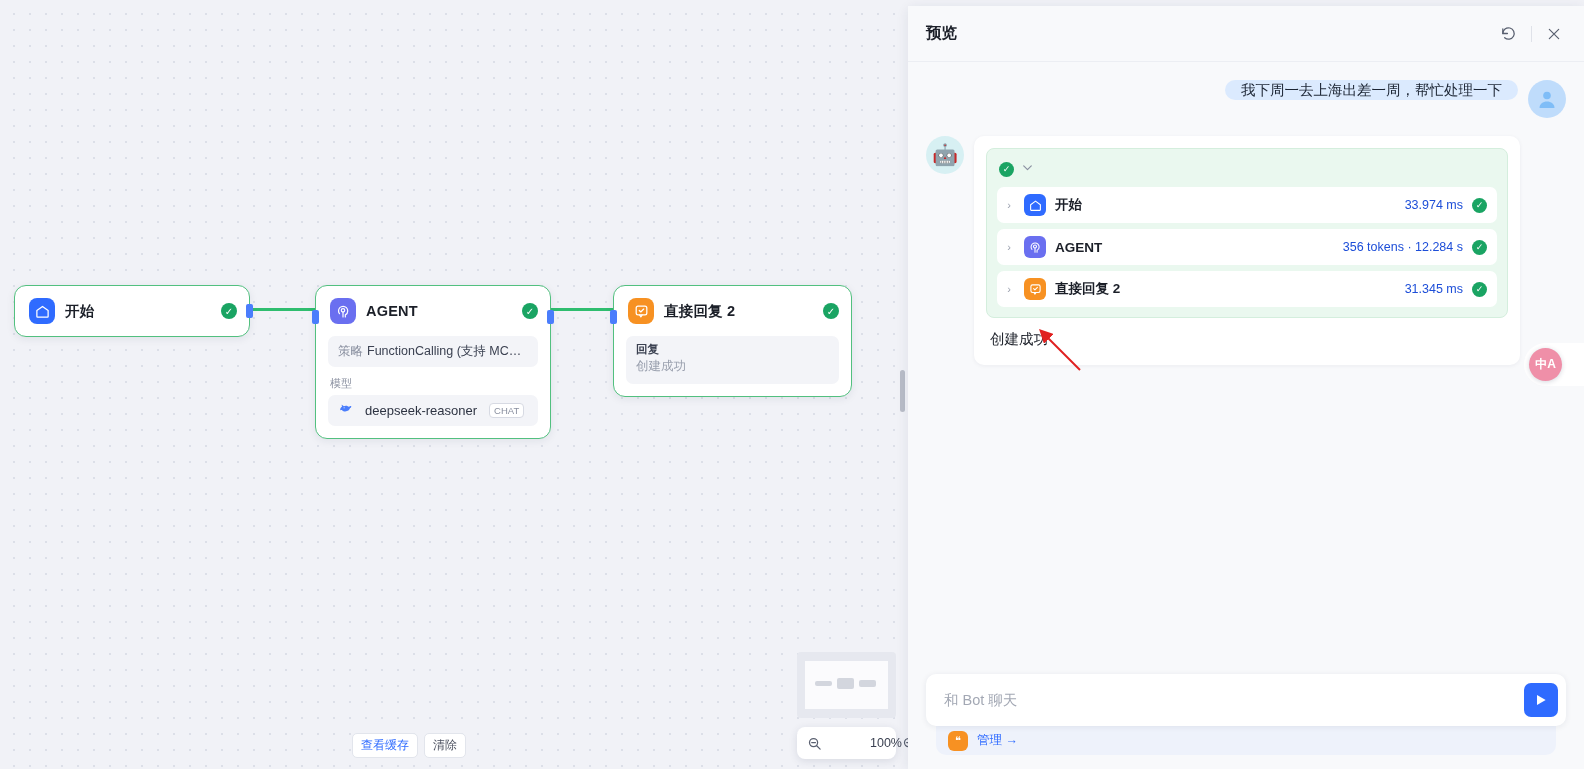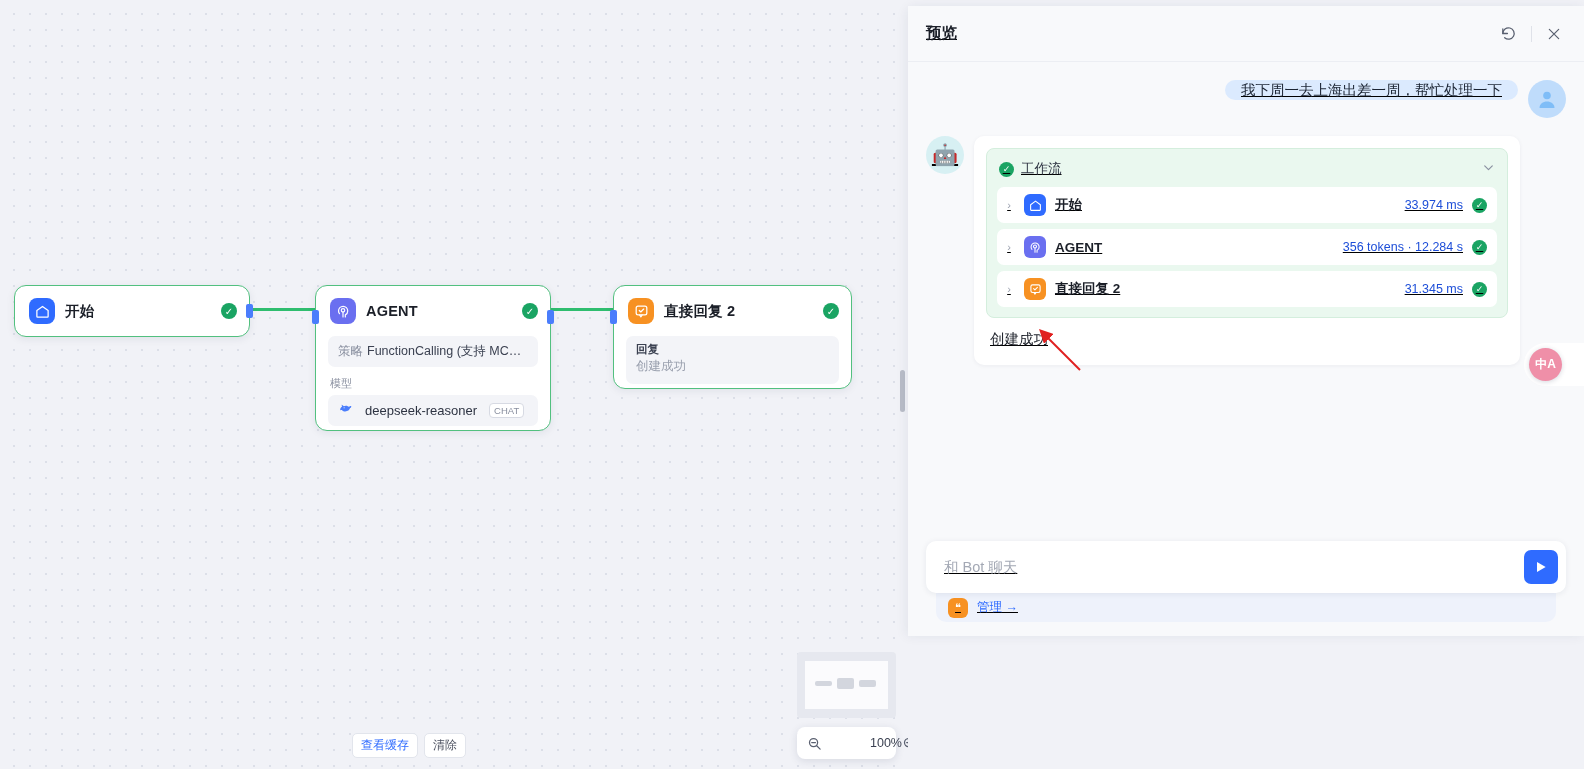--- a/index.html
+++ b/index.html
@@ -42,21 +42,21 @@
   .node-title {
     font-size: 14.5px; font-weight: bold; color: #1b1f28; letter-spacing: .2px;
     flex: 1 1 auto; white-space: nowrap;
   }
   .node-status {
     width: 16px; height: 16px; border-radius: 50%;
     background: #1aa463; color: #fff;
     display: flex; align-items: center; justify-content: center;
     font-size: 10px; flex: 0 0 auto;
   }
-  .node-body { padding: 0 12px 4px 12px; }
+  .node-body { padding: 0 12px 12px 12px; }
   .chip {
     background: #f3f4f8; border-radius: 7px;
     padding: 7px 10px; font-size: 12.5px; color: #3b4151;
     white-space: nowrap; overflow: hidden; text-overflow: ellipsis;
   }
   .chip .chip-key { color: #8a90a0; margin-right: 4px; }
   .field-label { font-size: 11px; color: #8a90a0; margin: 9px 0 4px 2px; }
   .model-chip {
     background: #f3f4f8; border-radius: 7px; padding: 6px 10px;
     display: flex; align-items: center; gap: 12px;
@@ -105,25 +105,25 @@
   .zicon { cursor: pointer; display: flex; }
 
   
   .canvas-scrollbar {
     position: absolute; left: 900px; top: 370px; width: 5px; height: 42px;
     background: #b9bdc8; border-radius: 3px;
   }
 
   
   #preview {
-    position: absolute; left: 908px; top: 6px; width: 676px; height: 630px;
+    position: absolute; left: 908px; top: 6px; width: 676px; height: 763px;
     background: #f8f9fb;
     border-top-left-radius: 10px;
     box-shadow: -2px 0 12px rgba(30,40,70,.07);
-    display: flex; flex-direction: column; text-decoration: underline;
+    display: flex; flex-direction: column;
   }
   .pv-head {
     height: 56px; flex: 0 0 auto; display: flex; align-items: center;
     padding: 0 22px 0 18px; background: #f8f9fb;
     border-bottom: 1px solid #eceef3;
   }
   .pv-title { font-size: 15.5px; font-weight: bold; color: #1b1f28; flex: 1 1 auto; }
   .pv-actions { display: flex; align-items: center; gap: 14px; color: #596070; }
   .pv-actions .divider { width: 1px; height: 16px; background: #dfe2e9; }
   .iconbtn { cursor: pointer; display: flex; align-items: center; }
@@ -361,21 +361,20 @@
           </svg>
         </div>
       </div>
 
       <div class="msg-bot">
         <div class="avatar-bot">🤖</div>
         <div class="bot-card">
           <div class="wf">
             <div class="wf-head">
               <span class="wf-check">✓</span>
-              <span class="wf-title">工作流</span>
               <span>
                 <svg width="13" height="13" viewBox="0 0 24 24" fill="none" stroke="#8a90a0" stroke-width="2.2" stroke-linecap="round" stroke-linejoin="round">
                   <path d="M5 9l7 7 7-7"></path>
                 </svg>
               </span>
             </div>
 
             <div class="wf-row">
               <span class="wf-chevron">›</span>
               <span class="wf-icon" style="background:#2f6bff;">

